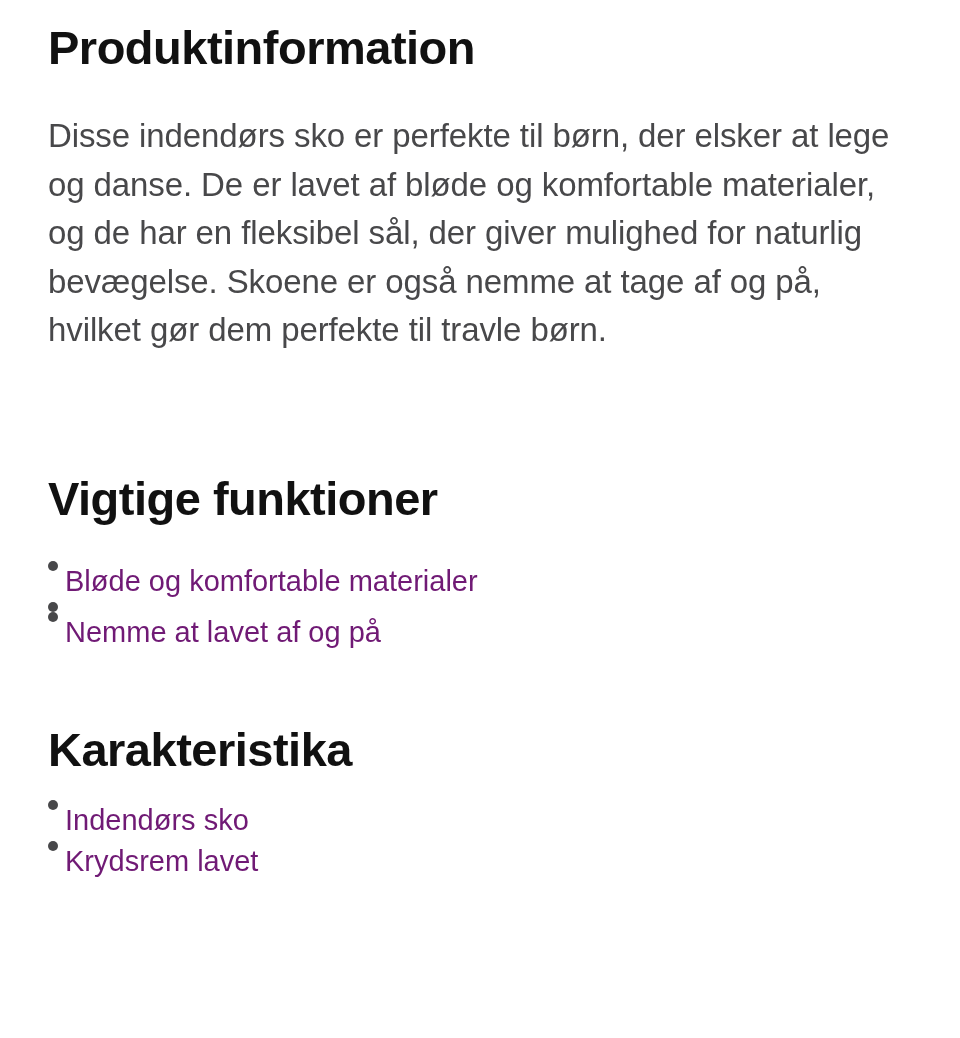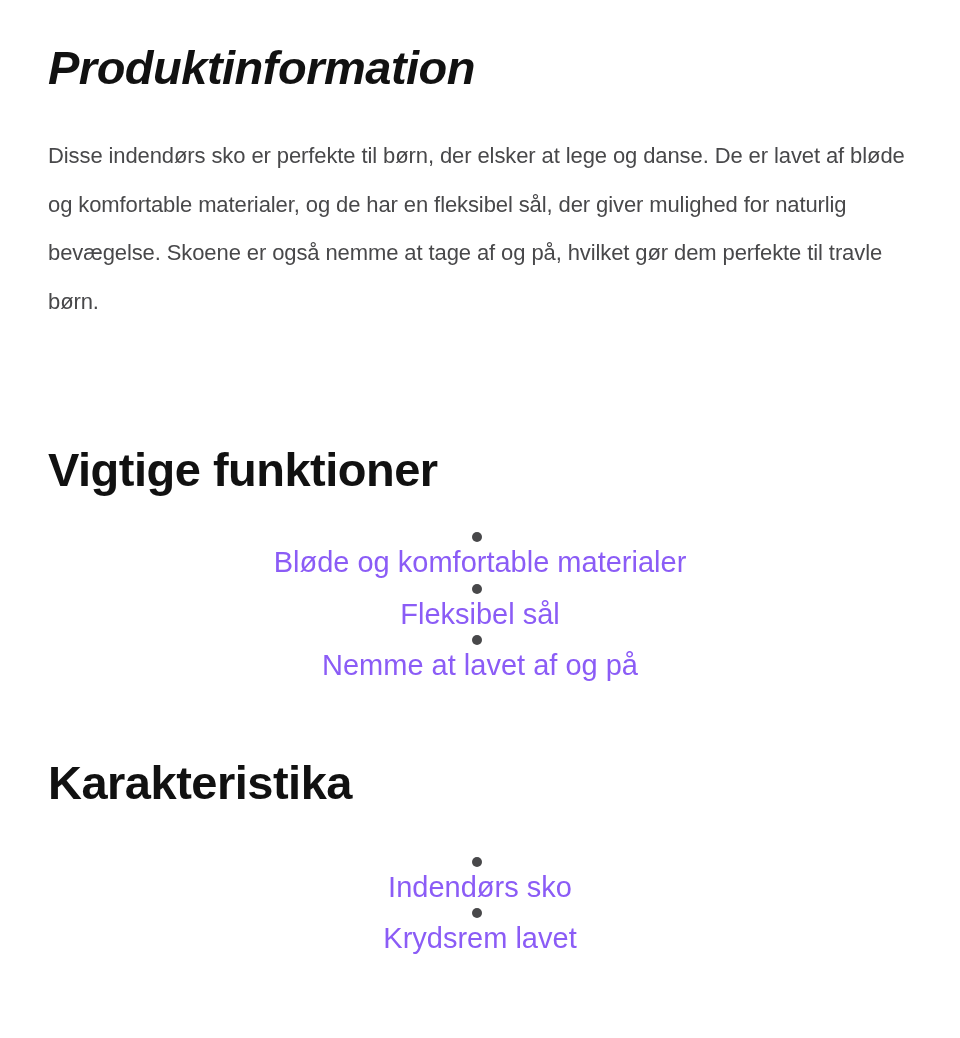--- a/index.html
+++ b/index.html
@@ -9,43 +9,41 @@
     }
     .page { padding: 0 48px; }
     h1 {
       margin: 0;
       font-weight: 700;
       font-size: 47px;
       letter-spacing: -0.5px;
       color: #111111;
       line-height: 56px;
     }
-    .h-prod { padding-top: 40px; font-style: italic; }
+    .h-prod { padding-top: 20px; }
     .desc {
       margin: 36px 0 0 0;
-      font-size: 22px;
+      font-size: 33px;
       line-height: 48.5px;
       color: #48484a;
       letter-spacing: -0.1px;
     }
     .h-vig { margin-top: 116px; }
     .h-kar { margin-top: 68px; }
     ul {
       list-style: none;
       margin: 0; padding: 0;
     }
     ul.feat { margin-top: 34px; }
-    ul.char { margin-top: 46px; }
+    ul.char { margin-top: 22px; }
     li {
       font-size: 29px;
       line-height: 41.5px;
-      color: #8b5cf6;
+      color: #701a75;
       display: flex;
-      align-items: center;
-      flex-direction: column;
     }
     .bullet {
       display: inline-block;
       width: 10px; height: 10px;
       border-radius: 50%;
       background: #48484a;
       margin-right: 7px;
       flex: 0 0 auto;
     }
   </style>
@@ -60,21 +58,20 @@
 
   <section>
     <h1 class="h-vig">Vigtige funktioner</h1>
     <ul class="feat">
       <li>
           <span class="bullet"></span>
           <span>Bløde og komfortable materialer</span>
         </li>
       <li>
           <span class="bullet"></span>
-          <span>Fleksibel sål</span>
         </li>
       <li>
           <span class="bullet"></span>
           <span>Nemme at lavet af og på</span>
         </li>
     </ul>
   </section>
 
   <section>
     <h1 class="h-kar">Karakteristika</h1>

